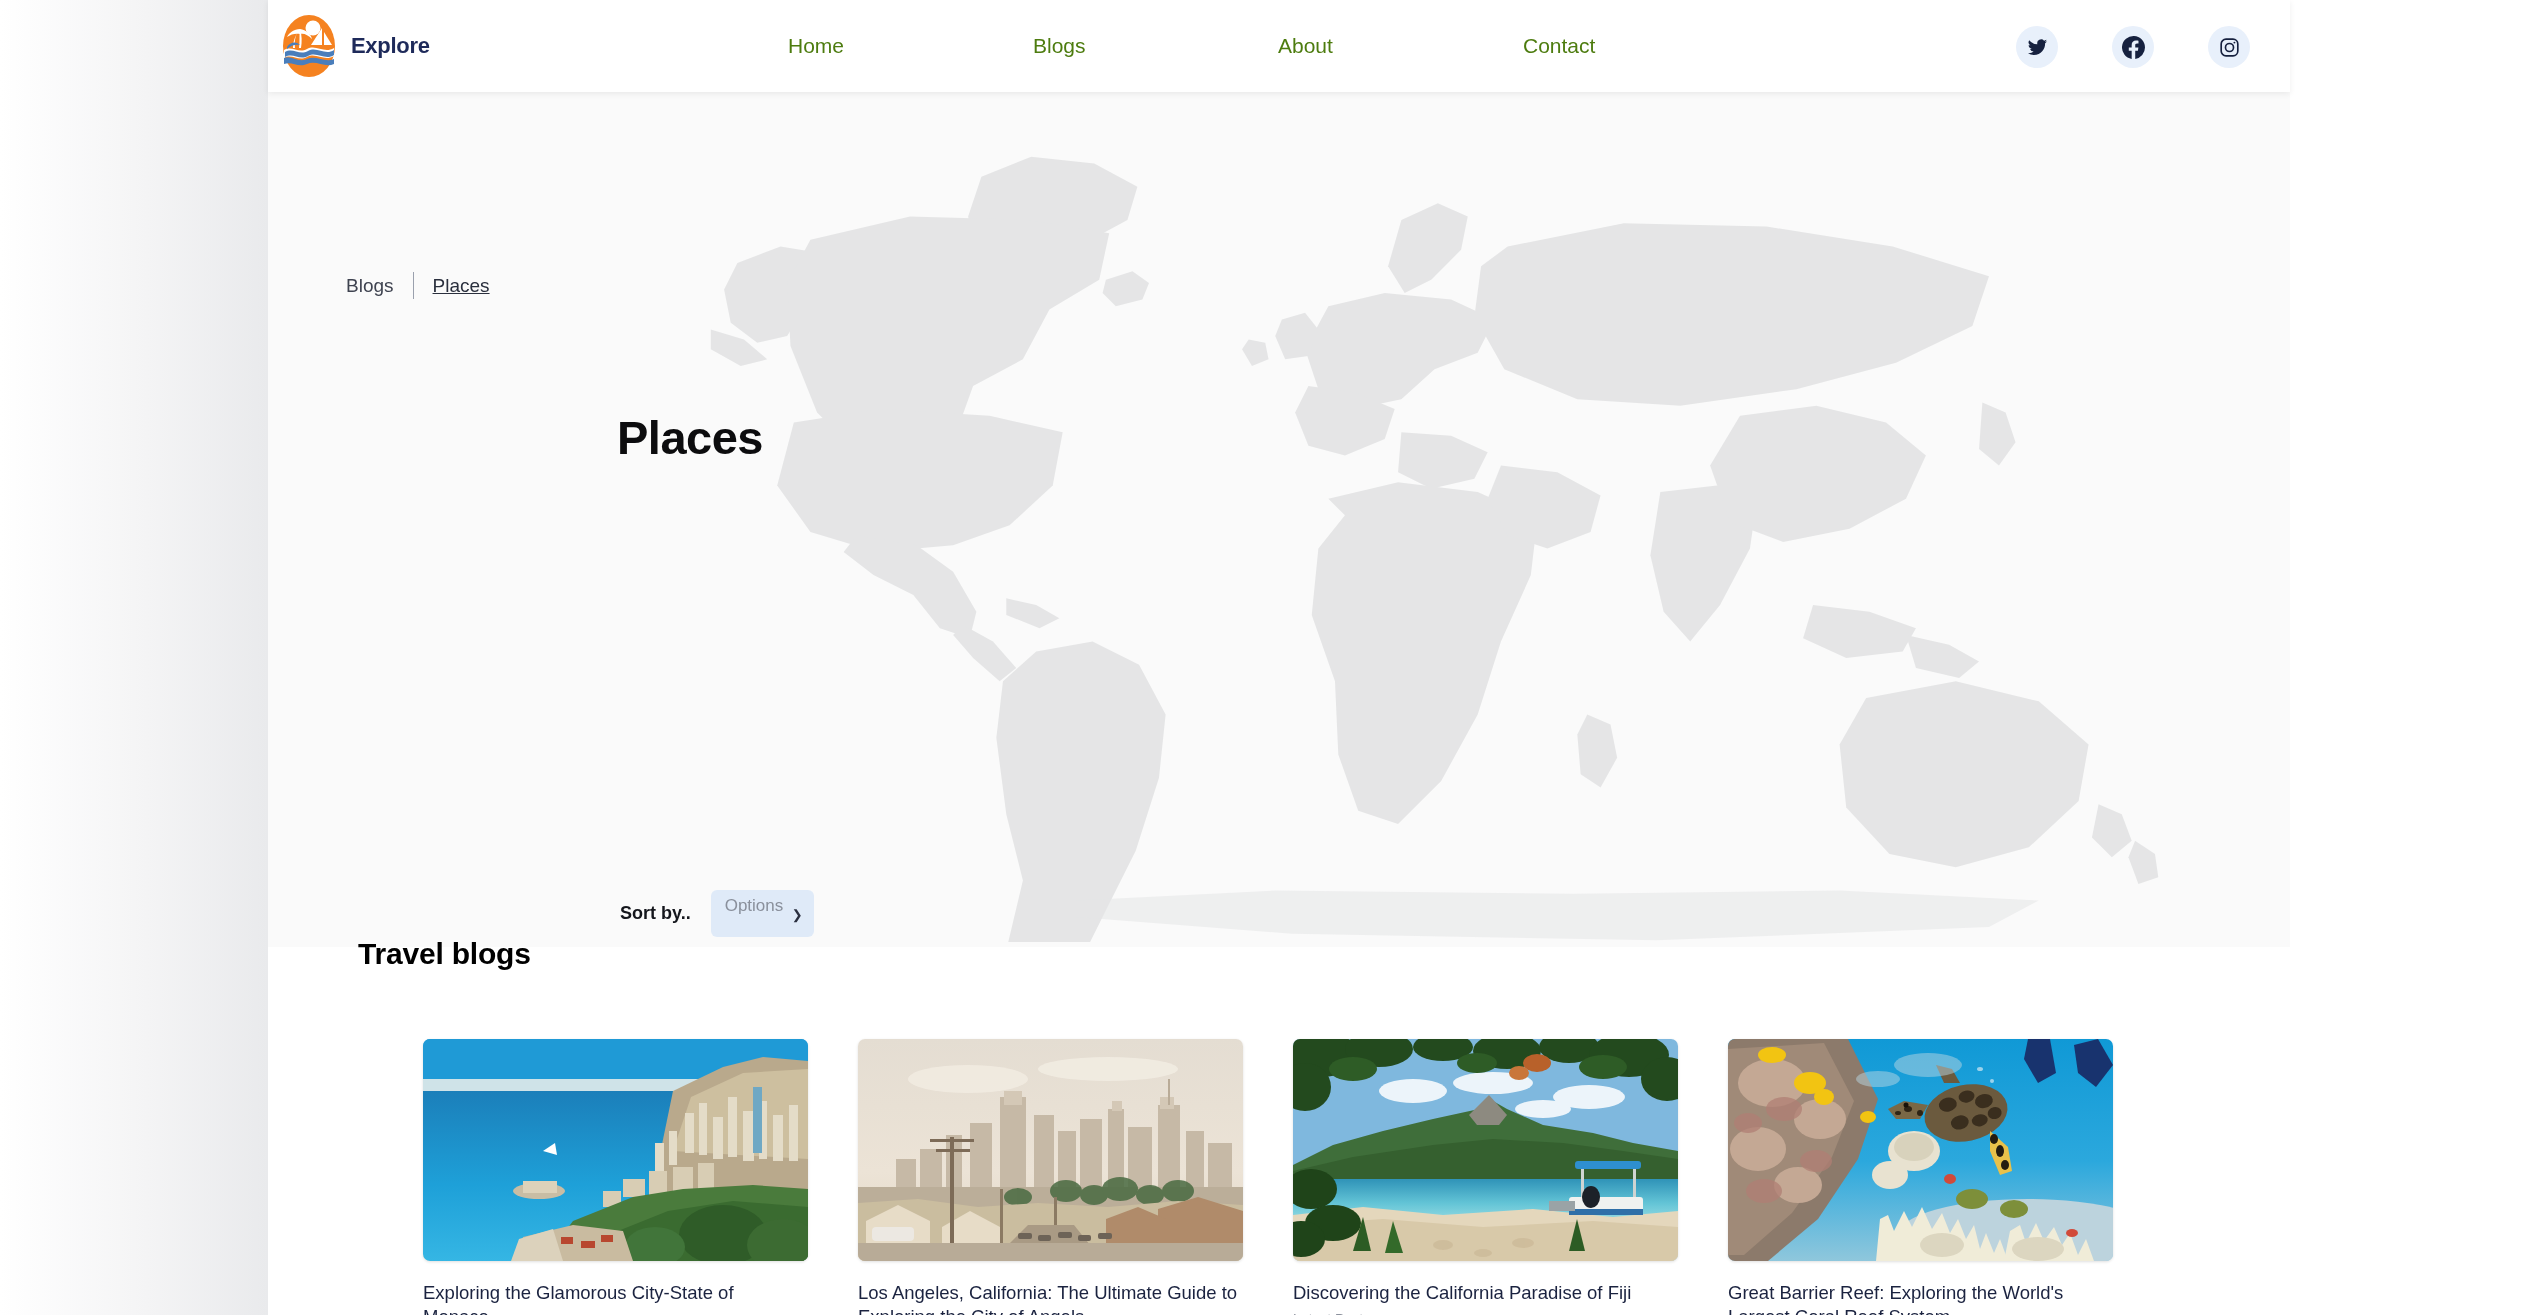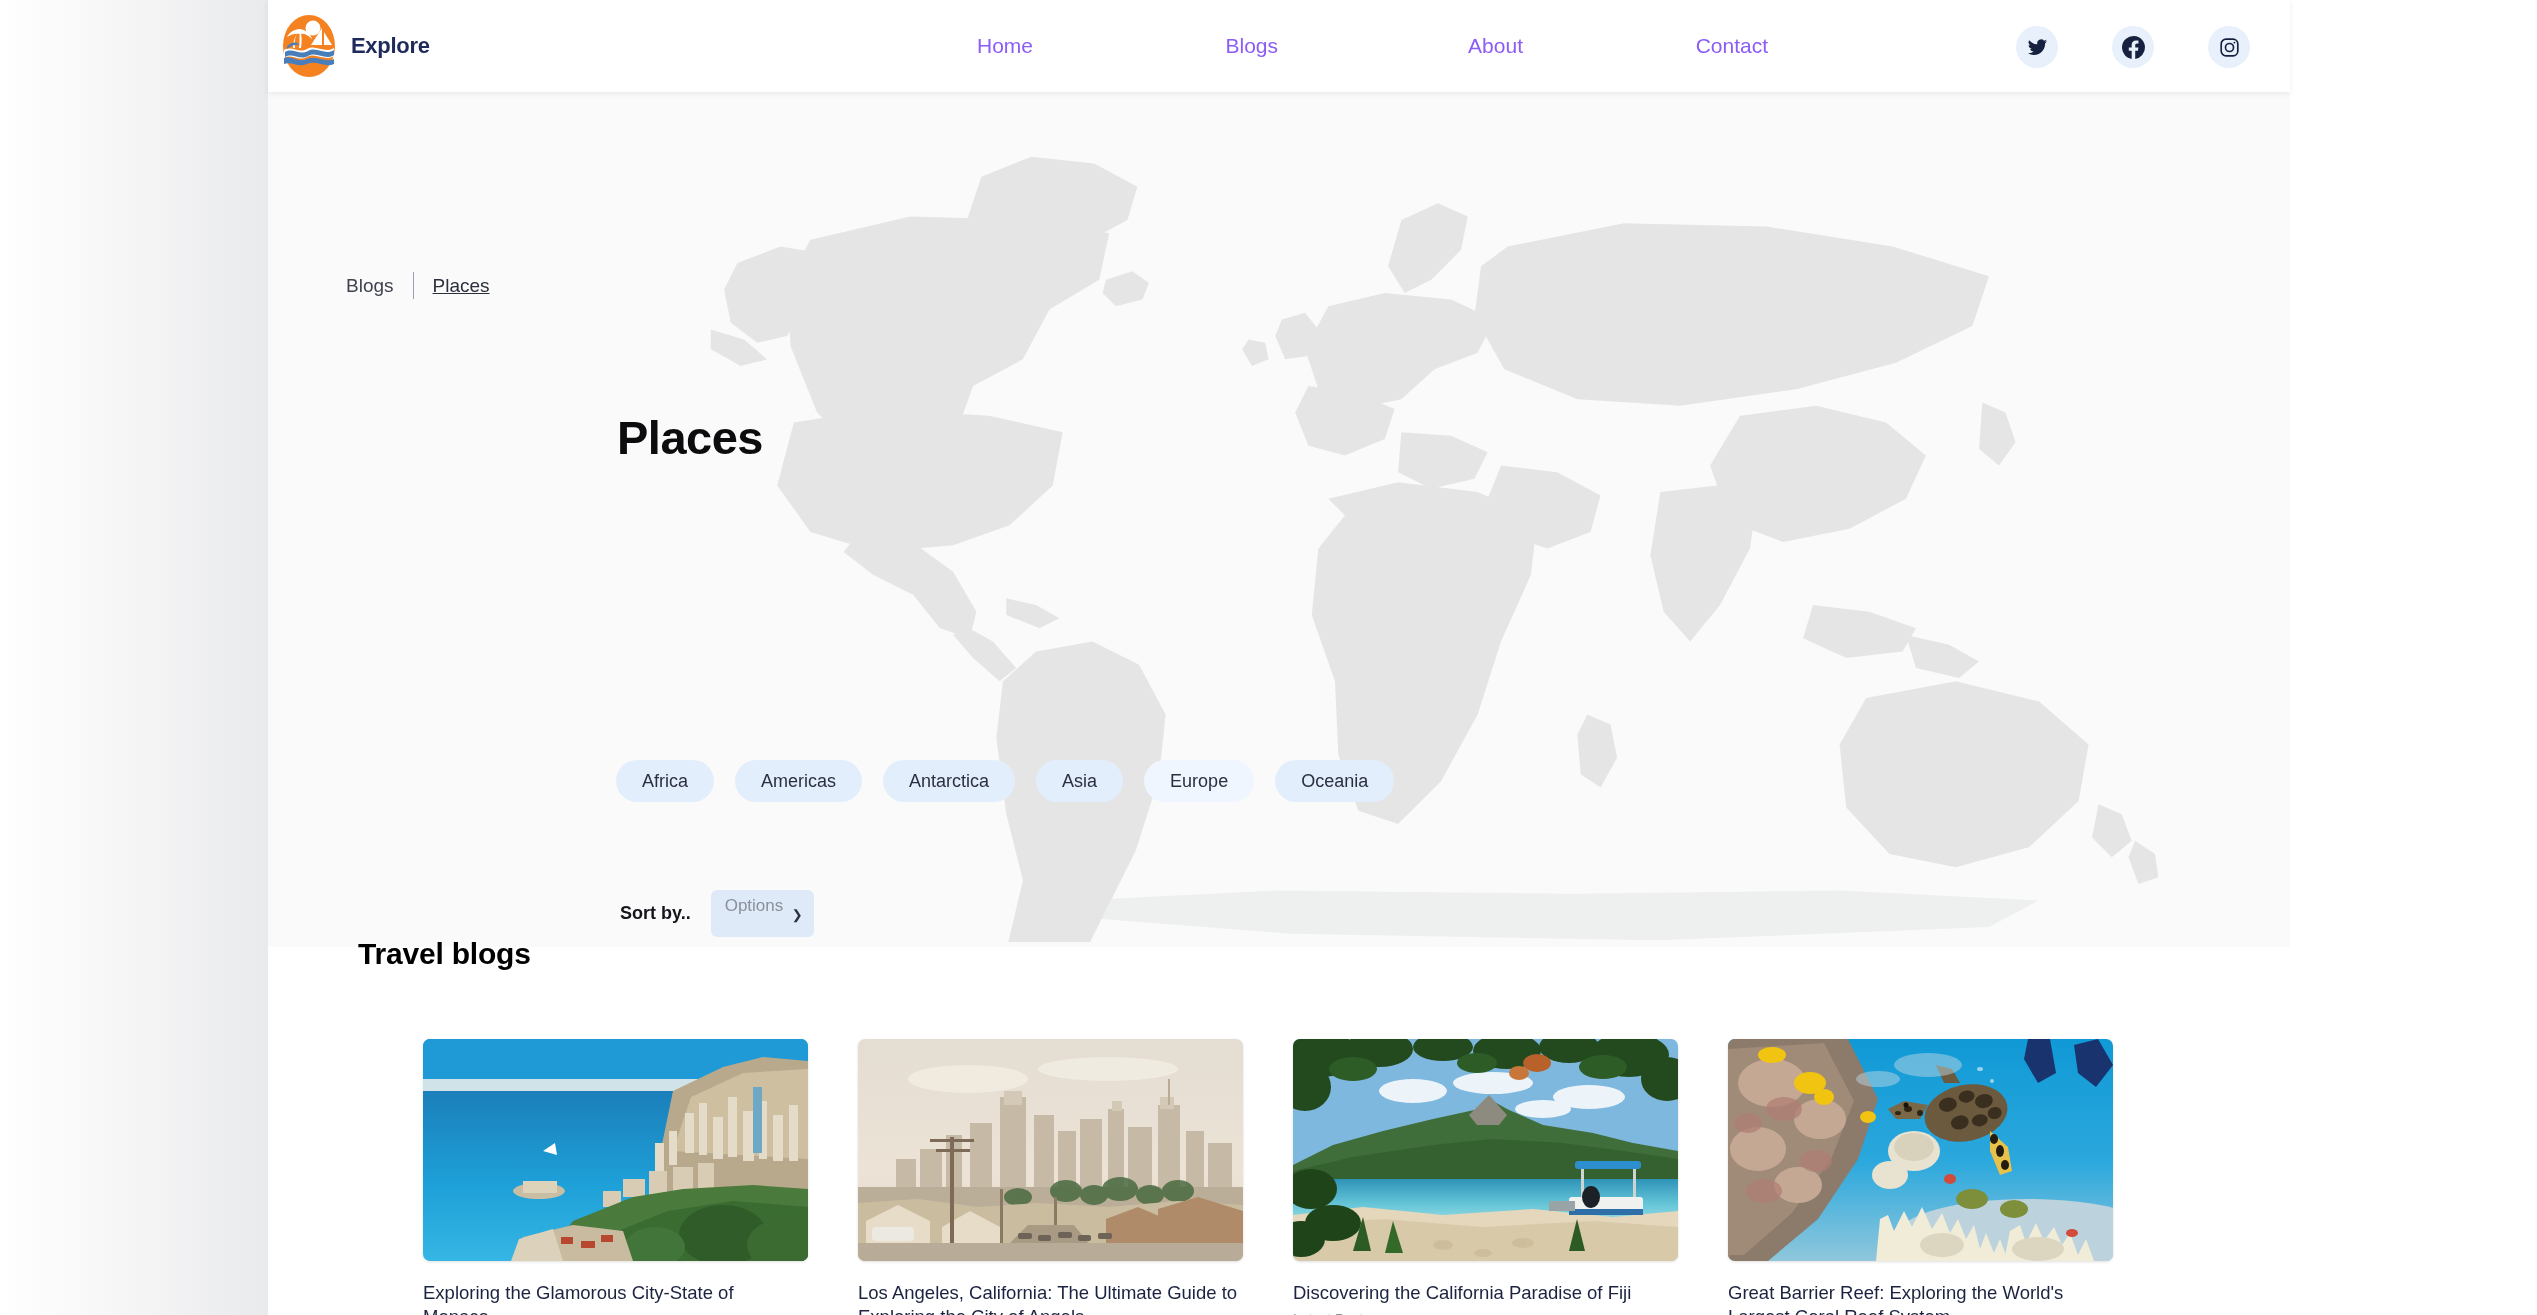--- a/index.html
+++ b/index.html
@@ -29,21 +29,21 @@
     position: absolute; left: 12px; top: 14px;
     display: flex; align-items: center; gap: 13px;
   }
   .logo-mark { width: 58px; height: 64px; display: block; }
   .brand-name {
     font-size: 22px; font-weight: 700; color: #1e2a5a; letter-spacing: -0.3px;
   }
   .nav { position: absolute; left: 520px; top: 0; height: 92px;
          display: flex; align-items: center; }
   .nav-item {
-    width: 245px; text-align: right; font-size: 21px; color: #8b5cf6;
+    width: 245px; text-align: left; font-size: 21px; color: #4d7c0f;
     cursor: pointer;
   }
   .socials {
     position: absolute; right: 40px; top: 26px;
     display: flex; align-items: center; gap: 54px;
   }
   .social-btn {
     width: 42px; height: 42px; border-radius: 50%;
     background: #e8f0fb; display: flex; align-items: center; justify-content: center;
     cursor: pointer;
@@ -274,28 +274,20 @@
 
     <div class="breadcrumb">
       <span class="crumb-root">Blogs</span>
       <span class="crumb-sep"></span>
       <span class="crumb-current">Places</span>
     </div>
 
     <h1 class="hero-title">Places</h1>
 
 
-    <div class="chips">
-      <div class="chip">Africa</div>
-      <div class="chip">Americas</div>
-      <div class="chip">Antarctica</div>
-      <div class="chip">Asia</div>
-      <div class="chip chip-active">Europe</div>
-      <div class="chip">Oceania</div>
-    </div>
 
     <div class="sortbar">
       <span class="sort-label">Sort by..</span>
       <span class="sort-wrap">
         <select class="sort-select">
           <option>Options</option>
         </select>
         <span class="sort-chev">❯</span>
       </span>
     </div>

